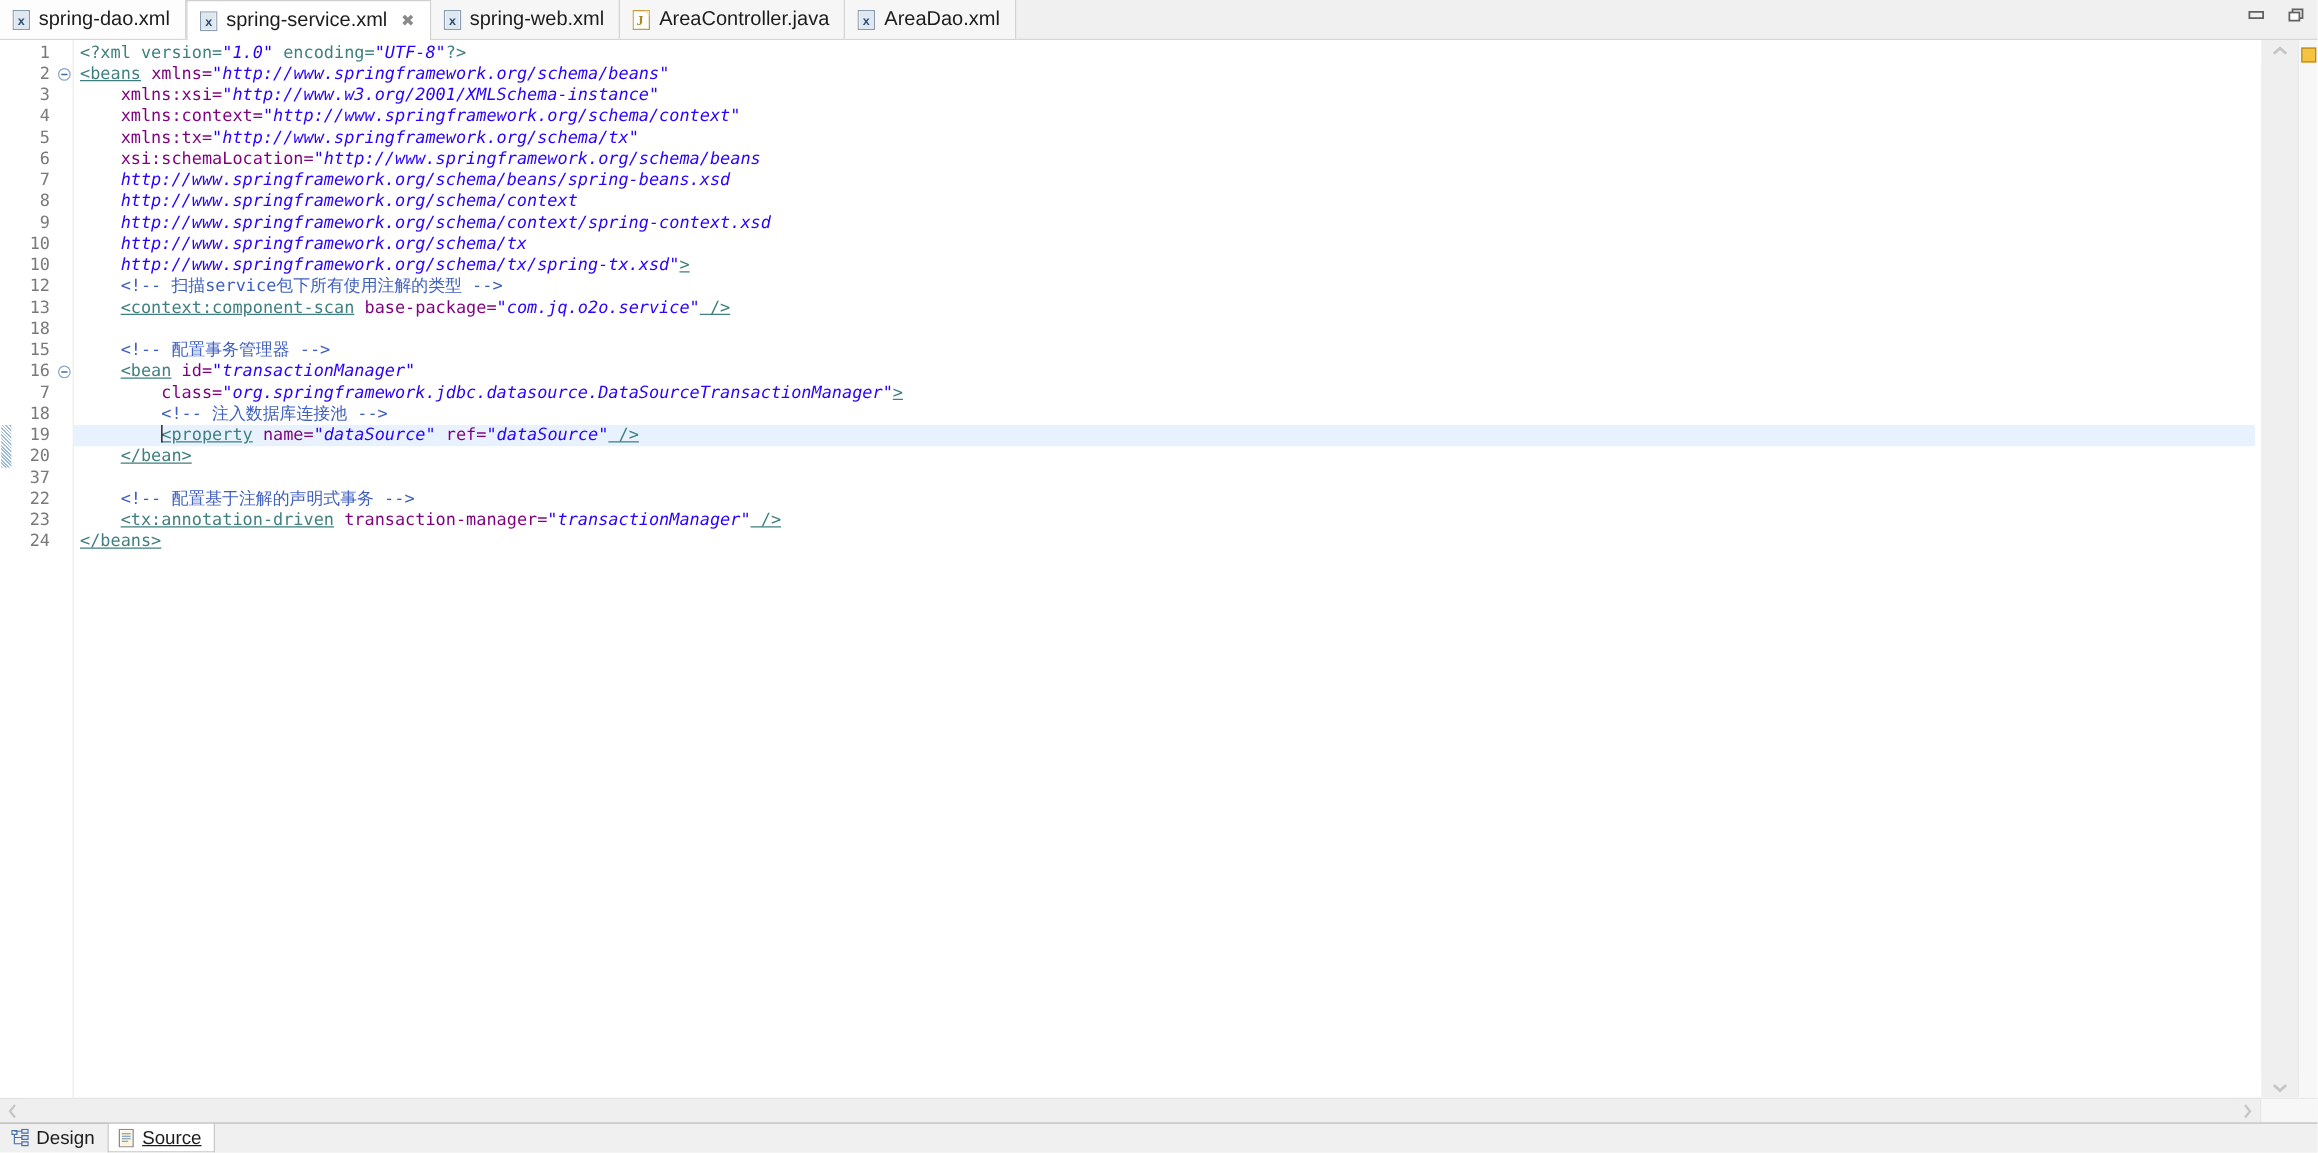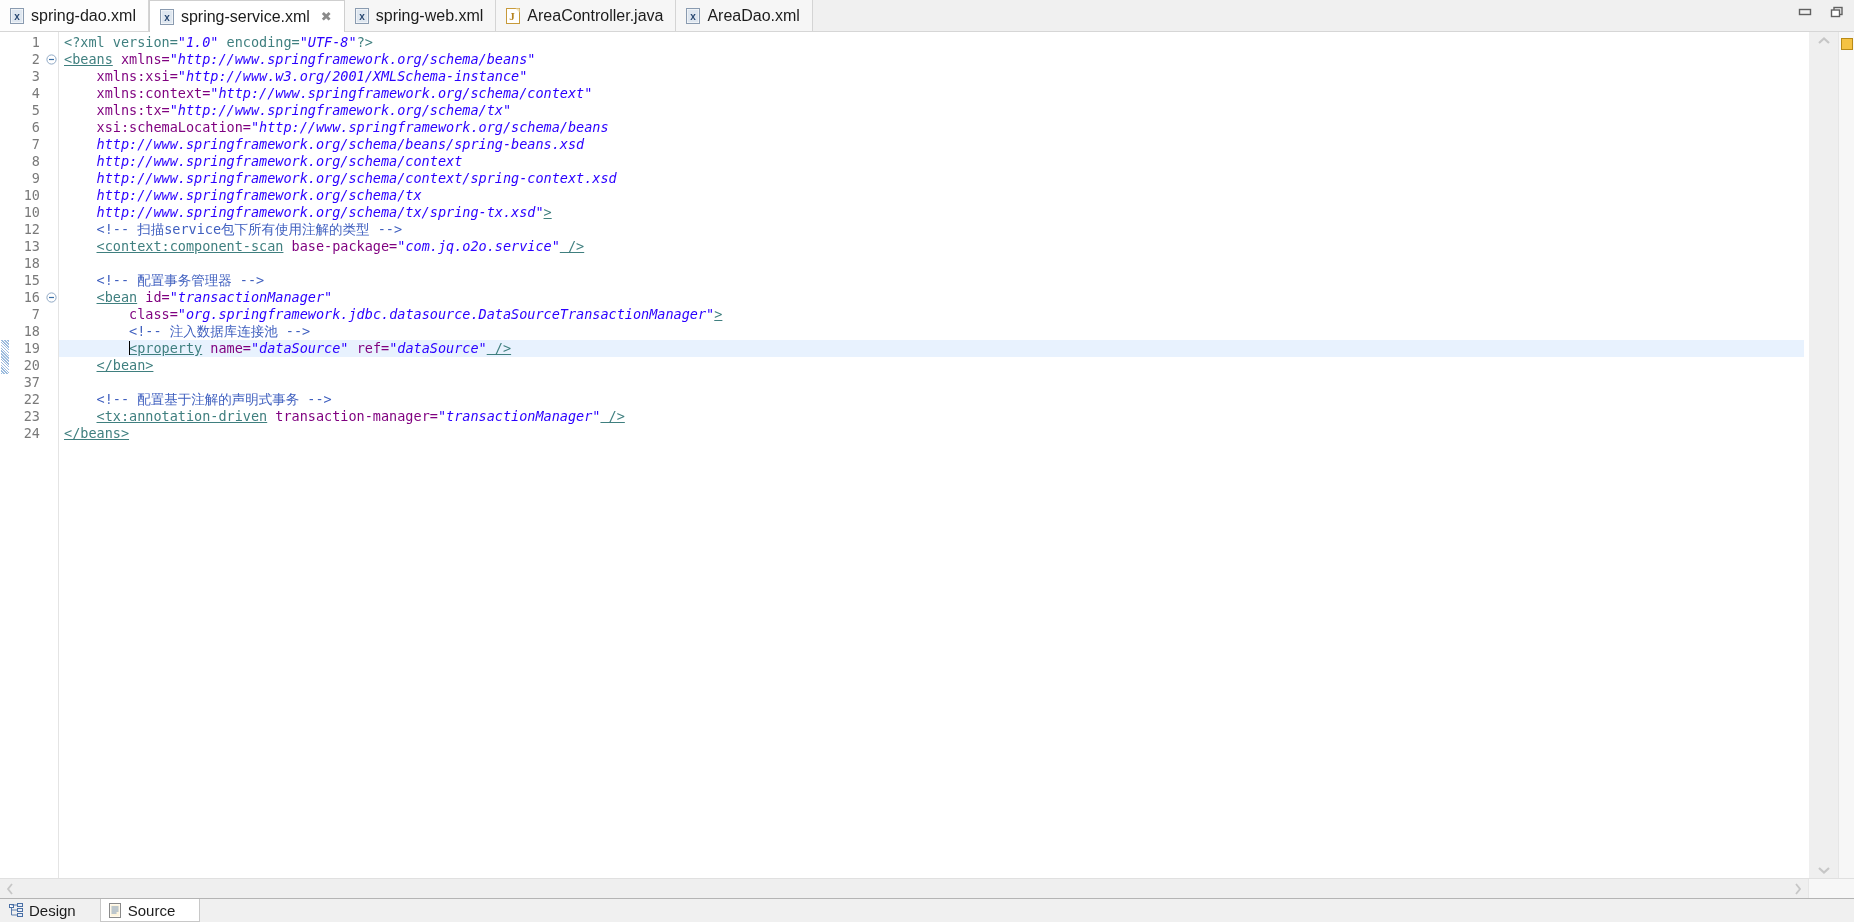--- a/index.html
+++ b/index.html
@@ -251,31 +251,32 @@
     align-items: flex-start;
     background: #f0f0f0;
     border-top: 1px solid #b4b4b4;
     padding-left: 2px;
   }
   .btab {
     height: 23px;
     display: flex;
     align-items: center;
     gap: 6px;
-    padding: 0 24px 0 7px;
+    padding: 0 10px 0 7px;
     font-size: 15px;
     color: #1c1c1c;
     cursor: default;
     white-space: nowrap;
   }
   .btab.active {
     background: #ffffff;
     border-left: 1px solid #c8c8c8;
     border-right: 1px solid #c8c8c8;
     border-bottom: 1px solid #c8c8c8;
+    text-decoration: underline;
   }
   .btab-icon { width: 14px; height: 15px; flex: 0 0 14px; }
   .bottom-filler { flex: 1 1 auto; height: 24px; background: #f0f0f0; }
 </style>
 </head>
 <body>
 
 <div id="editor-window">
 
   <div class="tabbar">

